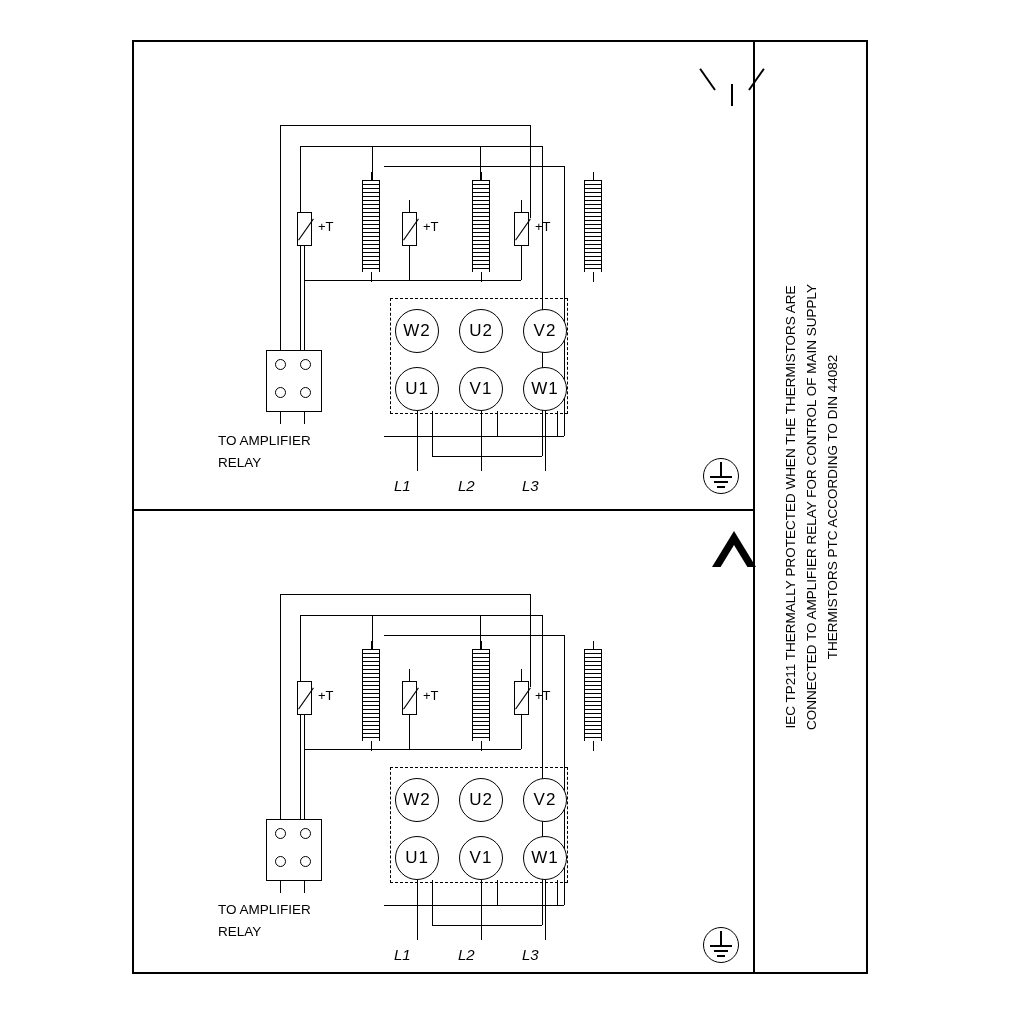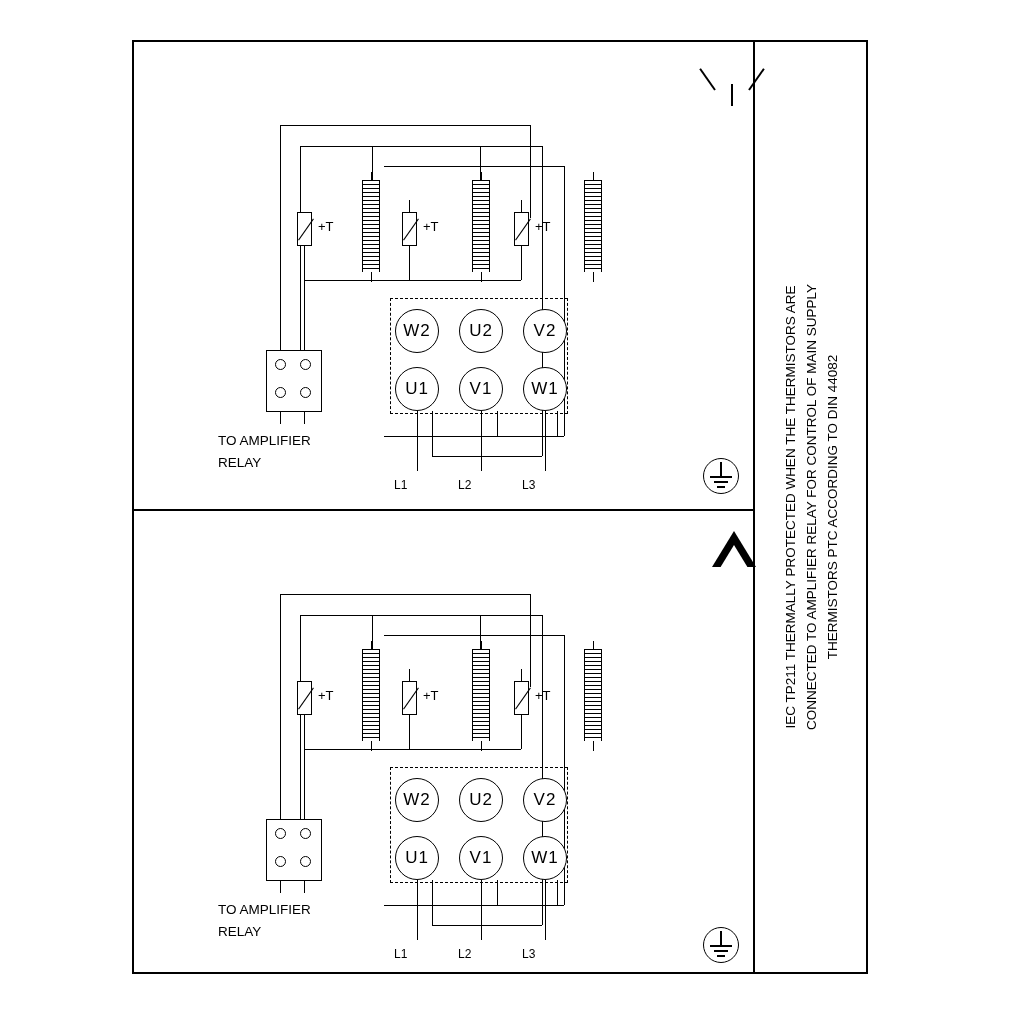--- a/index.html
+++ b/index.html
@@ -153,22 +153,23 @@
   }
   .amp-text {
     position: absolute;
     font-size: 13.5px;
     line-height: 22px;
     white-space: nowrap;
   }
 
   .phase-label {
     position: absolute;
-    font-size: 12px;
+    font-size: 15px;
     line-height: 15px;
+    font-style: italic;
   }
 
   
   .wye {
     position: absolute;
     width: 44px;
     height: 44px;
   }
   .wye .s {
     position: absolute;

